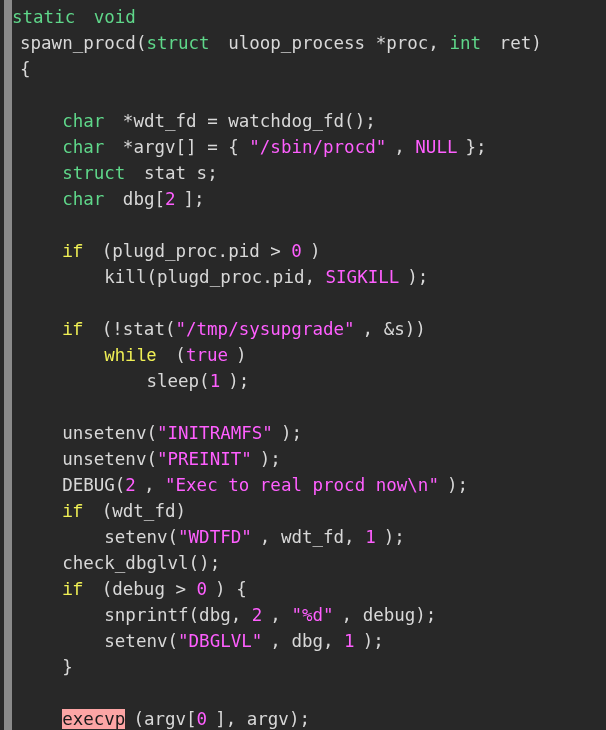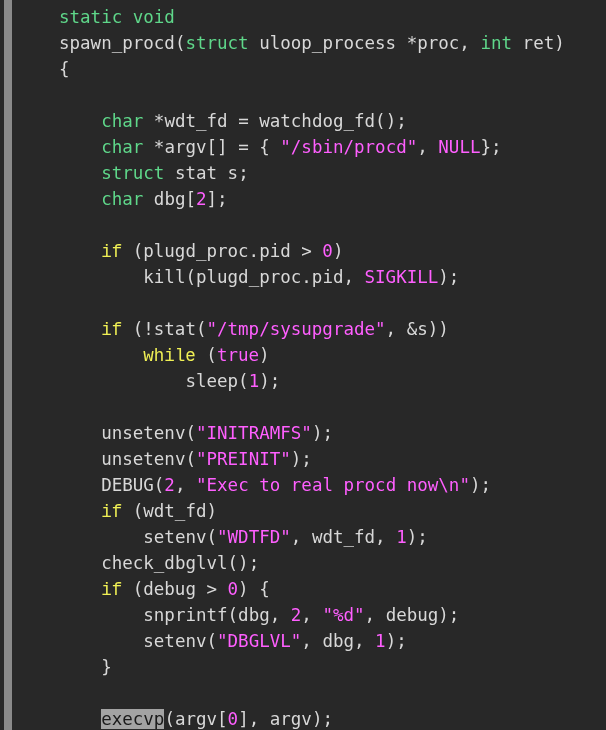--- a/index.html
+++ b/index.html
@@ -16,26 +16,26 @@
     position:absolute;left:4px;top:0;width:8px;height:730px;background:#8a8a8a;
   }
   #code{
     position:absolute;left:12px;top:0;right:0;top:0;
     padding:4px 0 0 0;
     font-size:17.5px;line-height:26px;
     white-space:pre;
     color:#d8d8d8;
     letter-spacing:0px;
   }
-  .line{height:26px;white-space:pre;padding-left:47px;}
-  .t-plain{color:#d8d8d8;}
+  .line{height:26px;white-space:pre;}
+  .t-plain{color:#d8d8d8;margin-left:8px;}
   .t-type{color:#5fd78a;}
   .t-ctrl{color:#f0f055;font-family:Liberation Mono, monospace;}
   .t-lit{color:#ff5fff;}
-  .t-match{background:#a3a3a3;color:#1a1a1a;}
+  .t-match{background:#fca5a5;color:#1a1a1a;}
 </style>
 </head>
 <body>
 
 <div id="editor">
 
   <div id="scrollbar-track">
     <div id="scrollbar-thumb"></div>
   </div>
 

